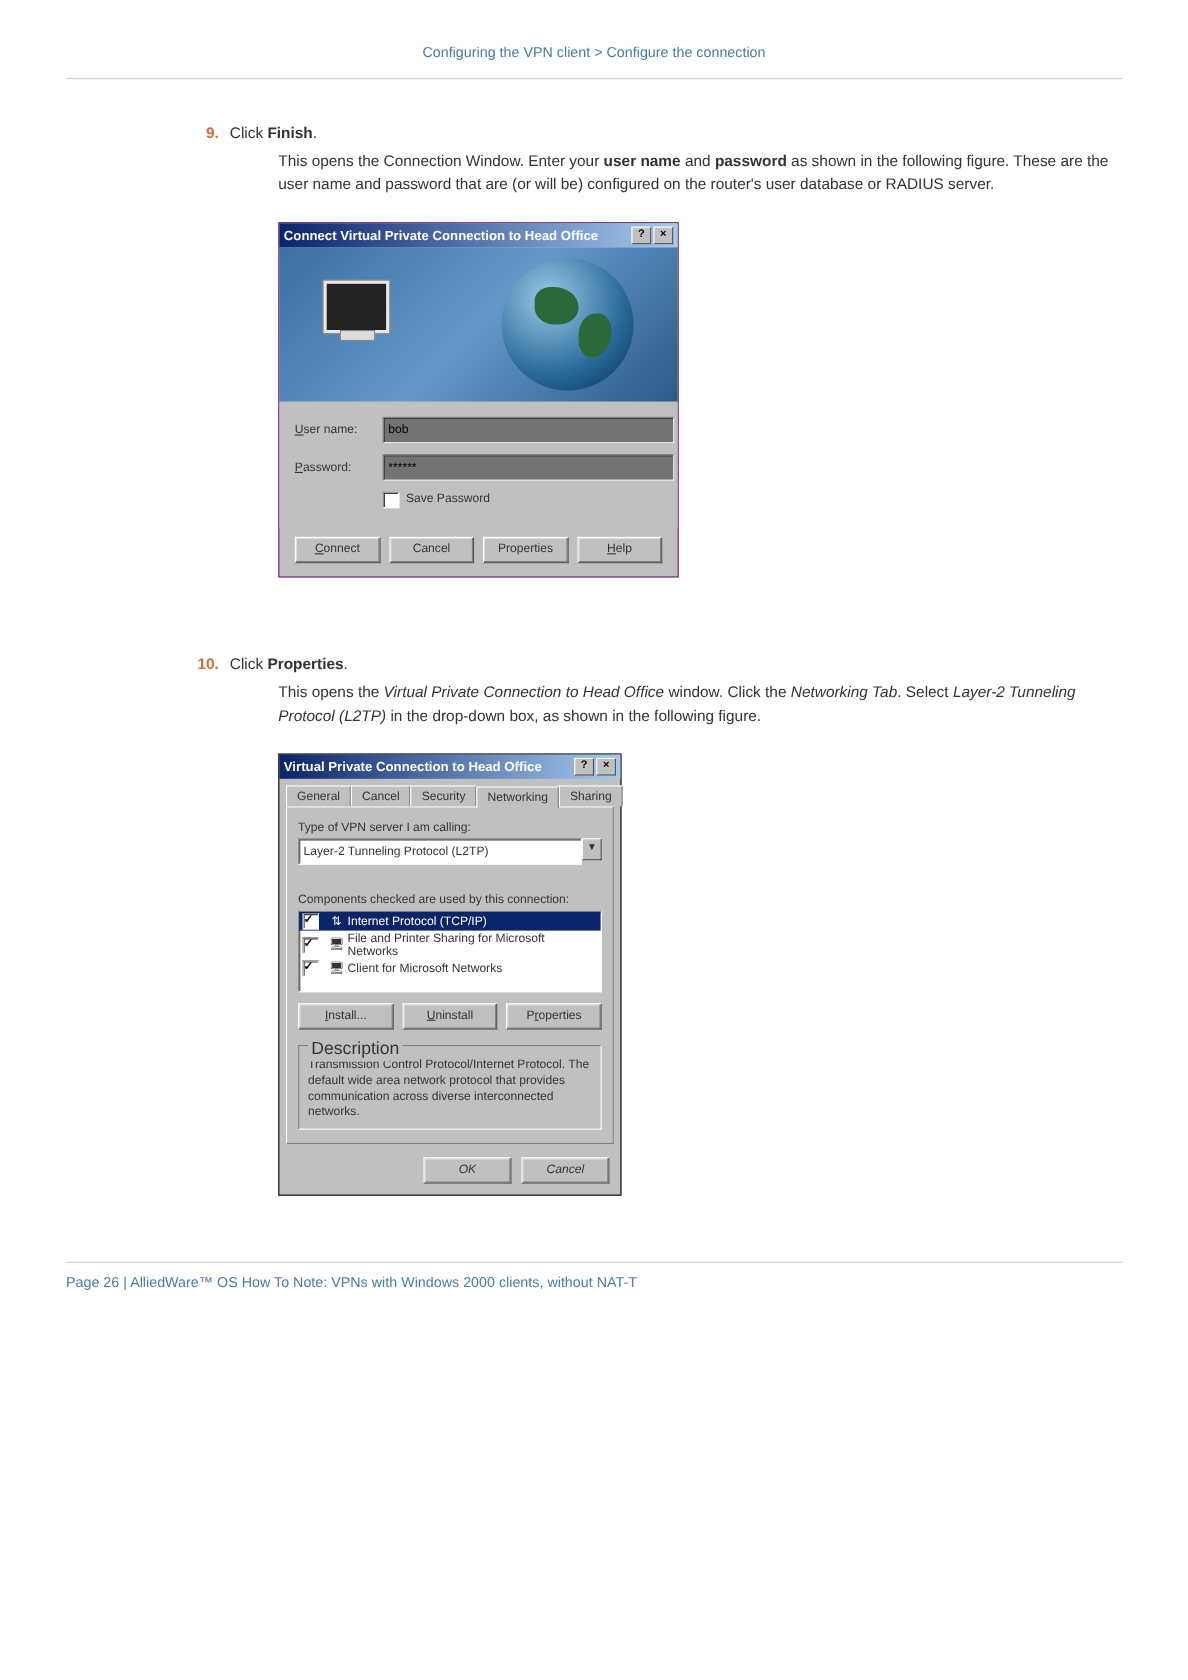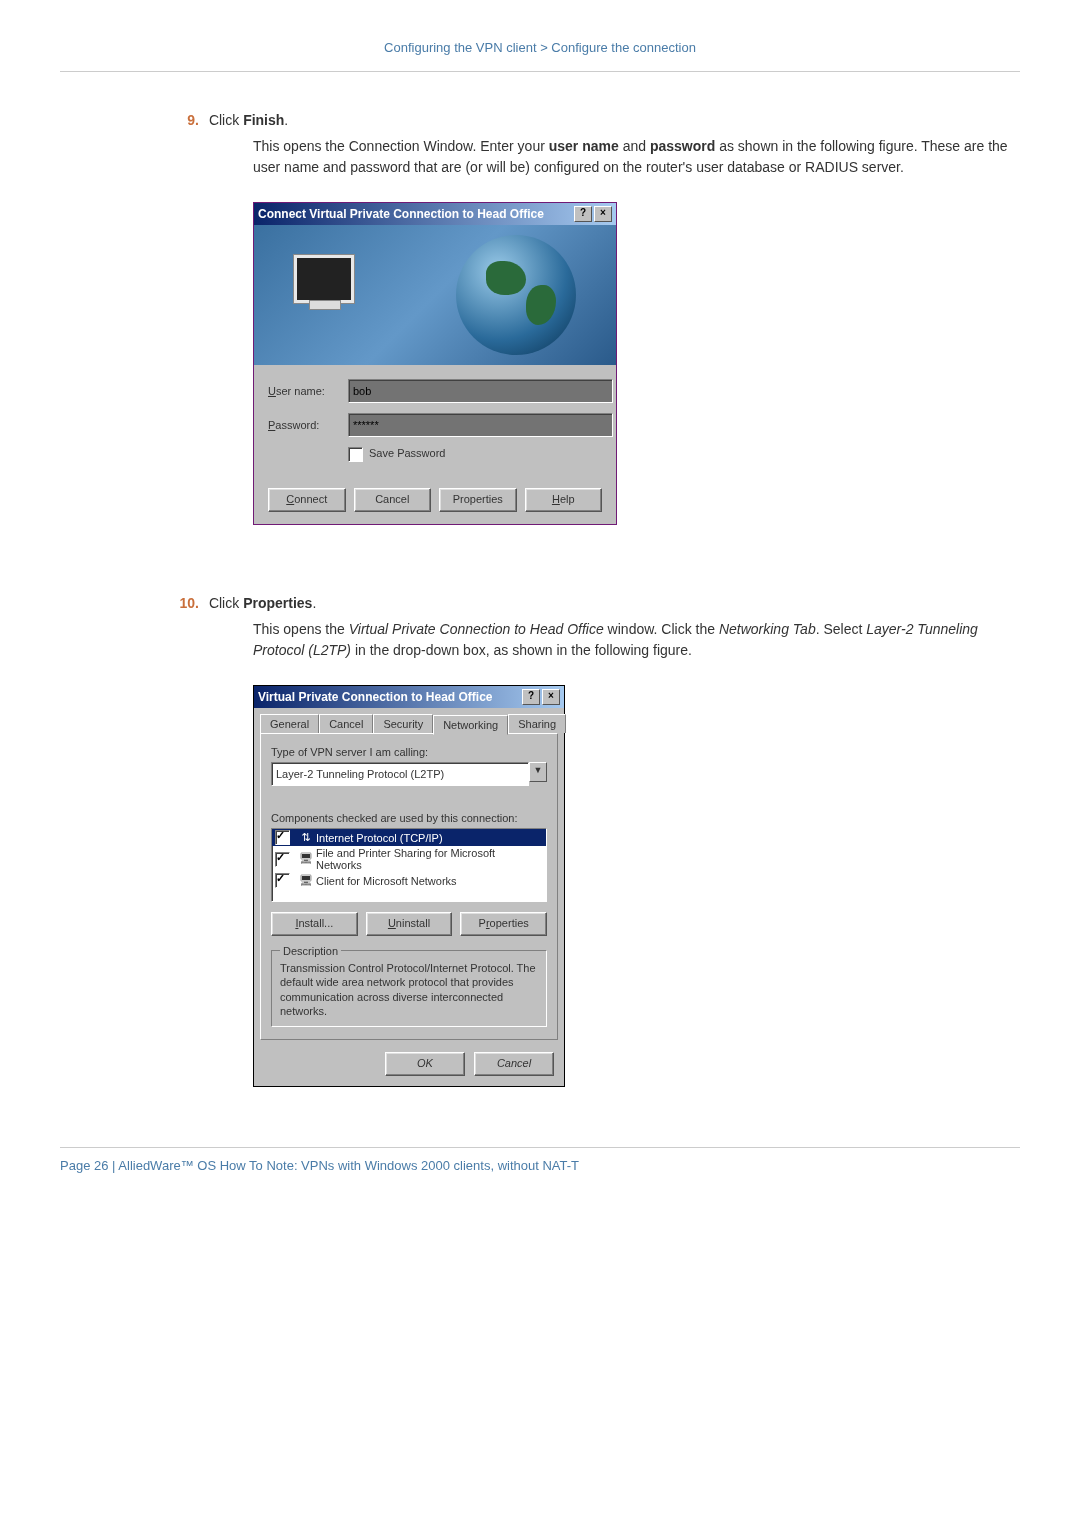--- a/index.html
+++ b/index.html
@@ -303,21 +303,21 @@
     position: relative;
     font-size: 11px;
     line-height: 1.3;
   }
   .groupbox-label {
     position: absolute;
     top: -7px;
     left: 8px;
     background: #c0c0c0;
     padding: 0 3px;
-    font-size: 11px;
+    font-size: 16px;
   }
   .dlg-btn-row {
     text-align: right;
     padding: 6px 10px 10px 0;
   }
   .dlg-btn-row .win-btn { display: inline-block; margin-left: 6px; font-style: italic; }
 
   .footer {
     margin-top: 60px;
     border-top: 1px solid #ccc;

